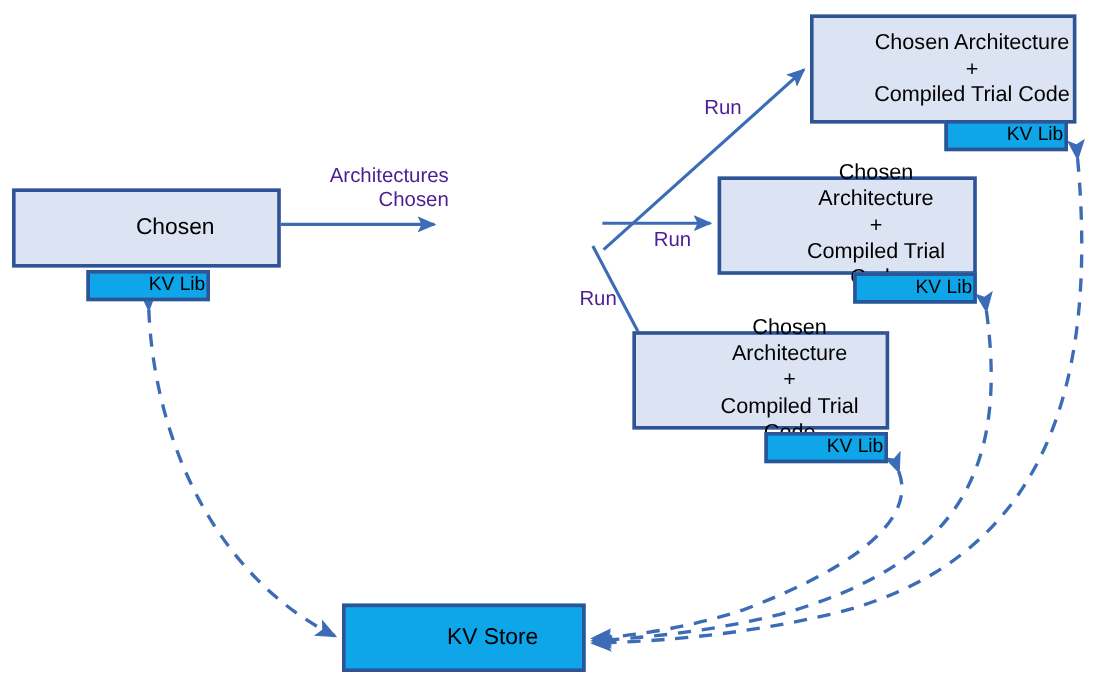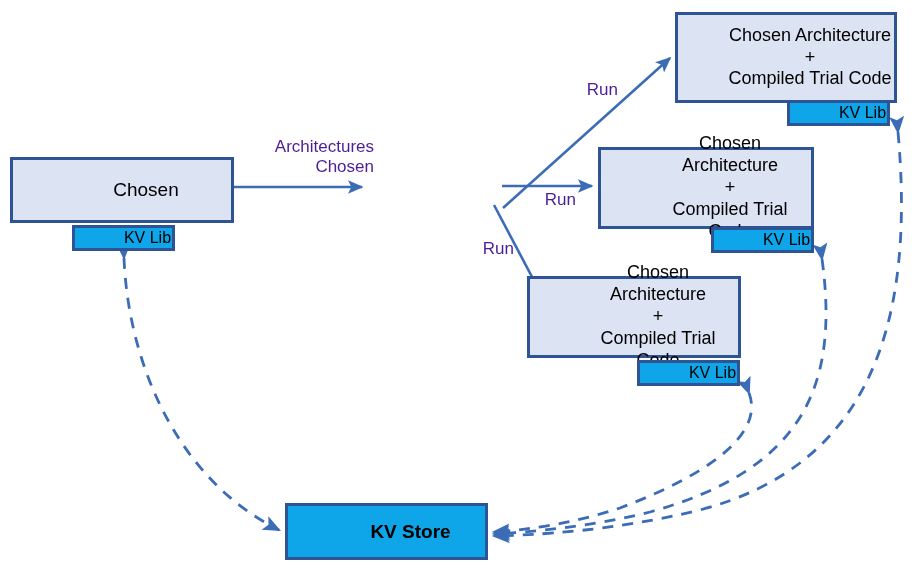--- a/index.html
+++ b/index.html
@@ -148,21 +148,21 @@
       <span>Chosen Architecture</span>
       <span>+</span>
       <span>Compiled Trial Code</span>
     </div>
   </div>
 
   <div class="node node-peach" style="left:637px; top:360px; width:103px; height:26px; font-size:16px;">
     <span>KV Lib</span>
   </div>
 
-  <div class="node node-peach" style="left:285px; top:503px; width:203px; height:57px; font-size:19px;font-weight:bold;">
+  <div class="node node-peach" style="left:285px; top:503px; width:203px; height:57px; font-size:19px;">
     <span>KV Store</span>
   </div>
 
   <div class="edge-label" style="left:252px; top:137px; width:122px; font-size:17px;">
     <span>Architectures</span>
     <span>Chosen</span>
   </div>
 
   <div class="edge-label" style="left:578px; top:80px; width:40px; font-size:17px;">
     <span>Run</span>

